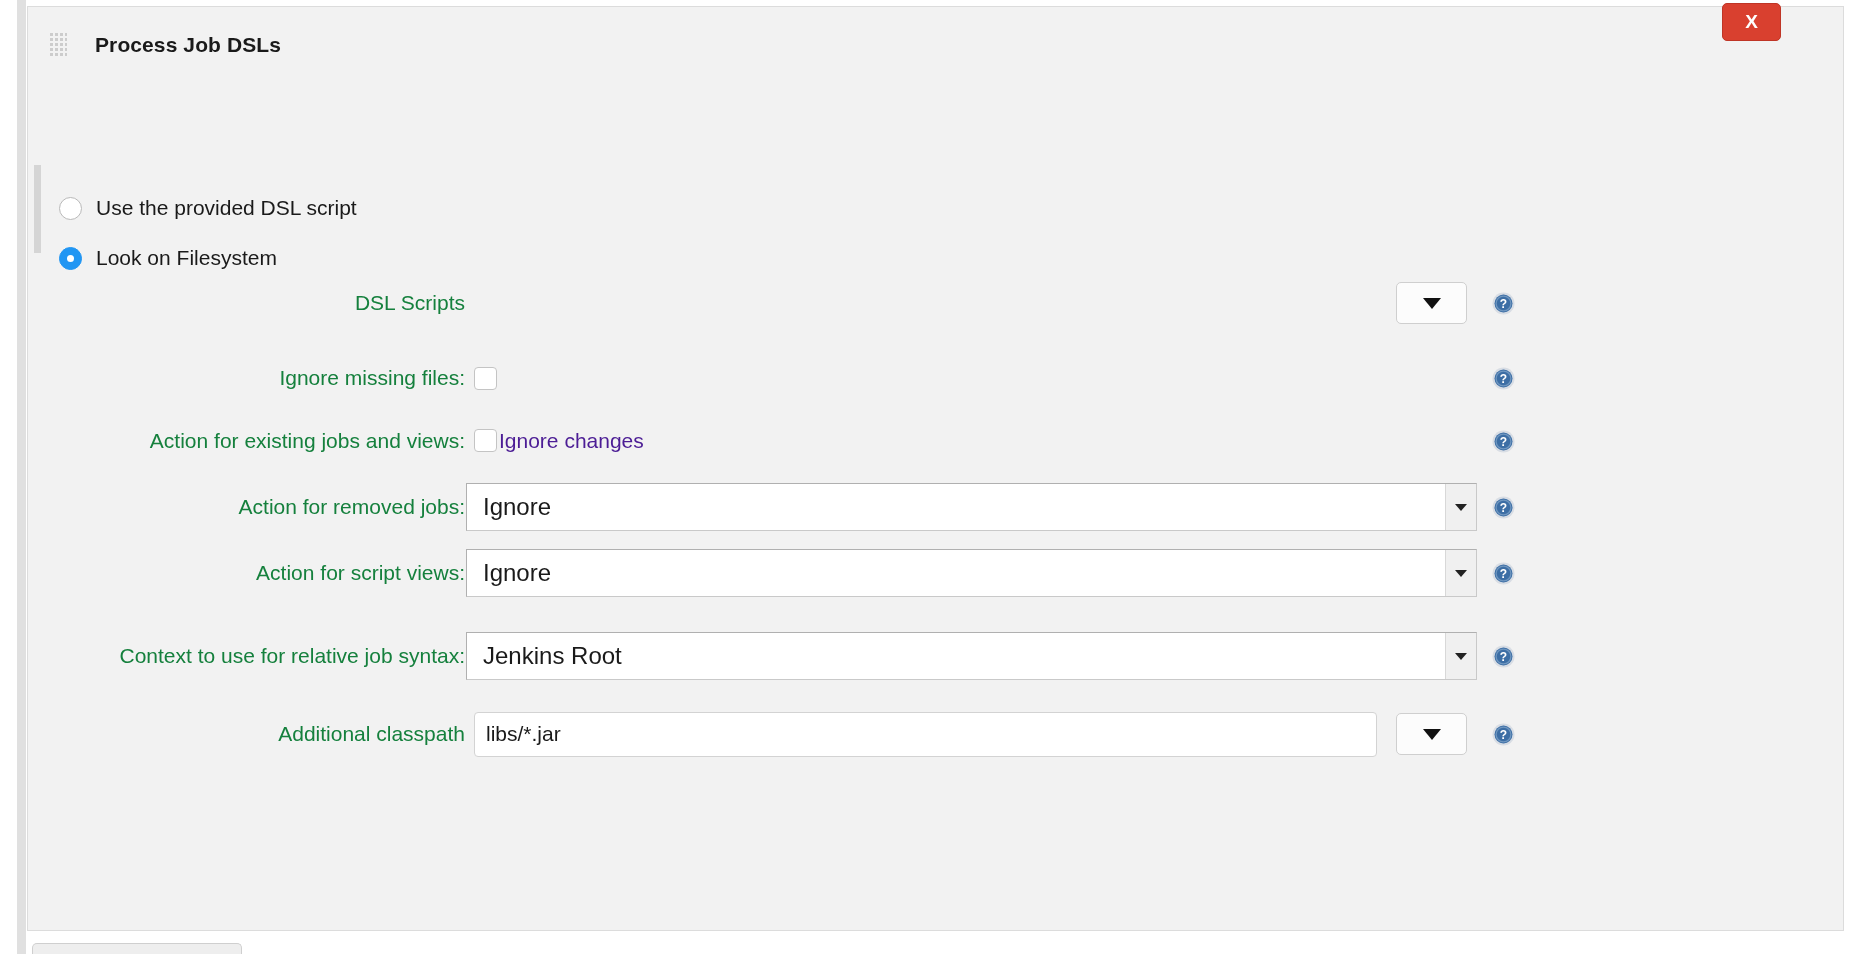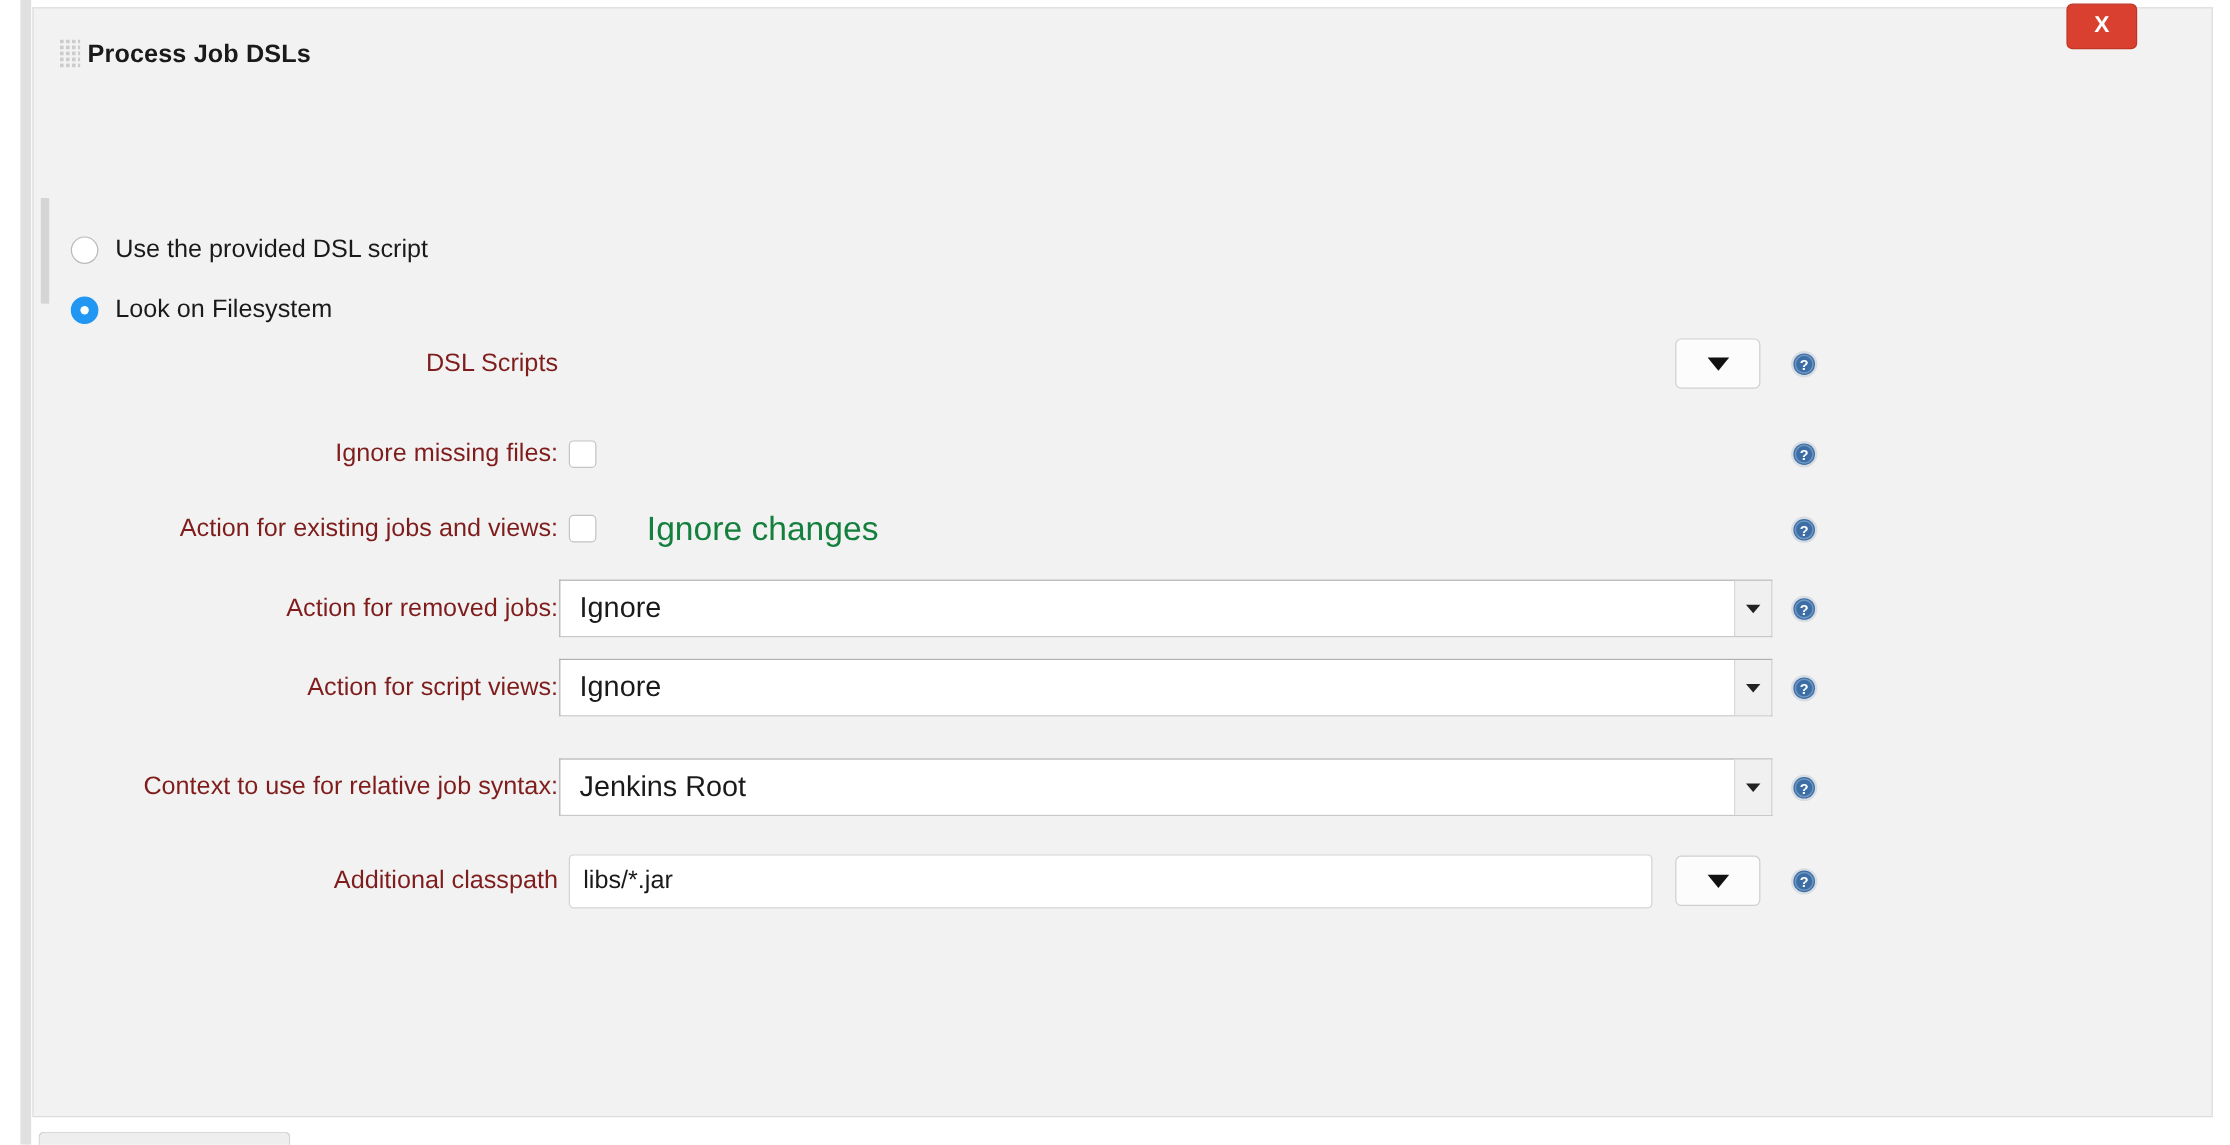--- a/index.html
+++ b/index.html
@@ -61,22 +61,21 @@
     box-sizing: border-box;
     z-index: 30;
   }
 
   
   .header-row {
     position: absolute;
     left: 22px;
     top: 26px;
     display: flex;
-    align-items: center;
-    gap: 6px;
+    gap: 28px;
   }
   .drag-handle {
     width: 17px;
     height: 25px;
     display: block;
   }
   .panel-title {
     font-size: 21px;
     font-weight: bold;
     color: #1a1a1a;
@@ -163,21 +162,21 @@
     position: absolute;
     left: 0;
     width: 1817px;
     display: flex;
     align-items: center;
   }
   .row-label {
     position: absolute;
     right: 1380px;
     font-size: 21px;
-    color: #7f1d1d;
+    color: #15803d;
     white-space: nowrap;
     text-align: right;
   }
 
   
   .text-input {
     position: absolute;
     left: 446px;
     width: 903px;
     height: 45px;
@@ -266,23 +265,23 @@
     width: 23px;
     height: 23px;
     background: #ffffff;
     border: 1px solid #c4c4c4;
     border-radius: 4px;
     box-sizing: border-box;
     cursor: pointer;
   }
   .checkbox-label {
     position: absolute;
-    left: 511px;
-    font-size: 28px;
-    color: #15803d;
+    left: 471px;
+    font-size: 21px;
+    color: #4c1d95;
     white-space: nowrap;
   }
 
   
   .help-icon {
     position: absolute;
     left: 1464px;
     width: 23px;
     height: 23px;
     cursor: pointer;

